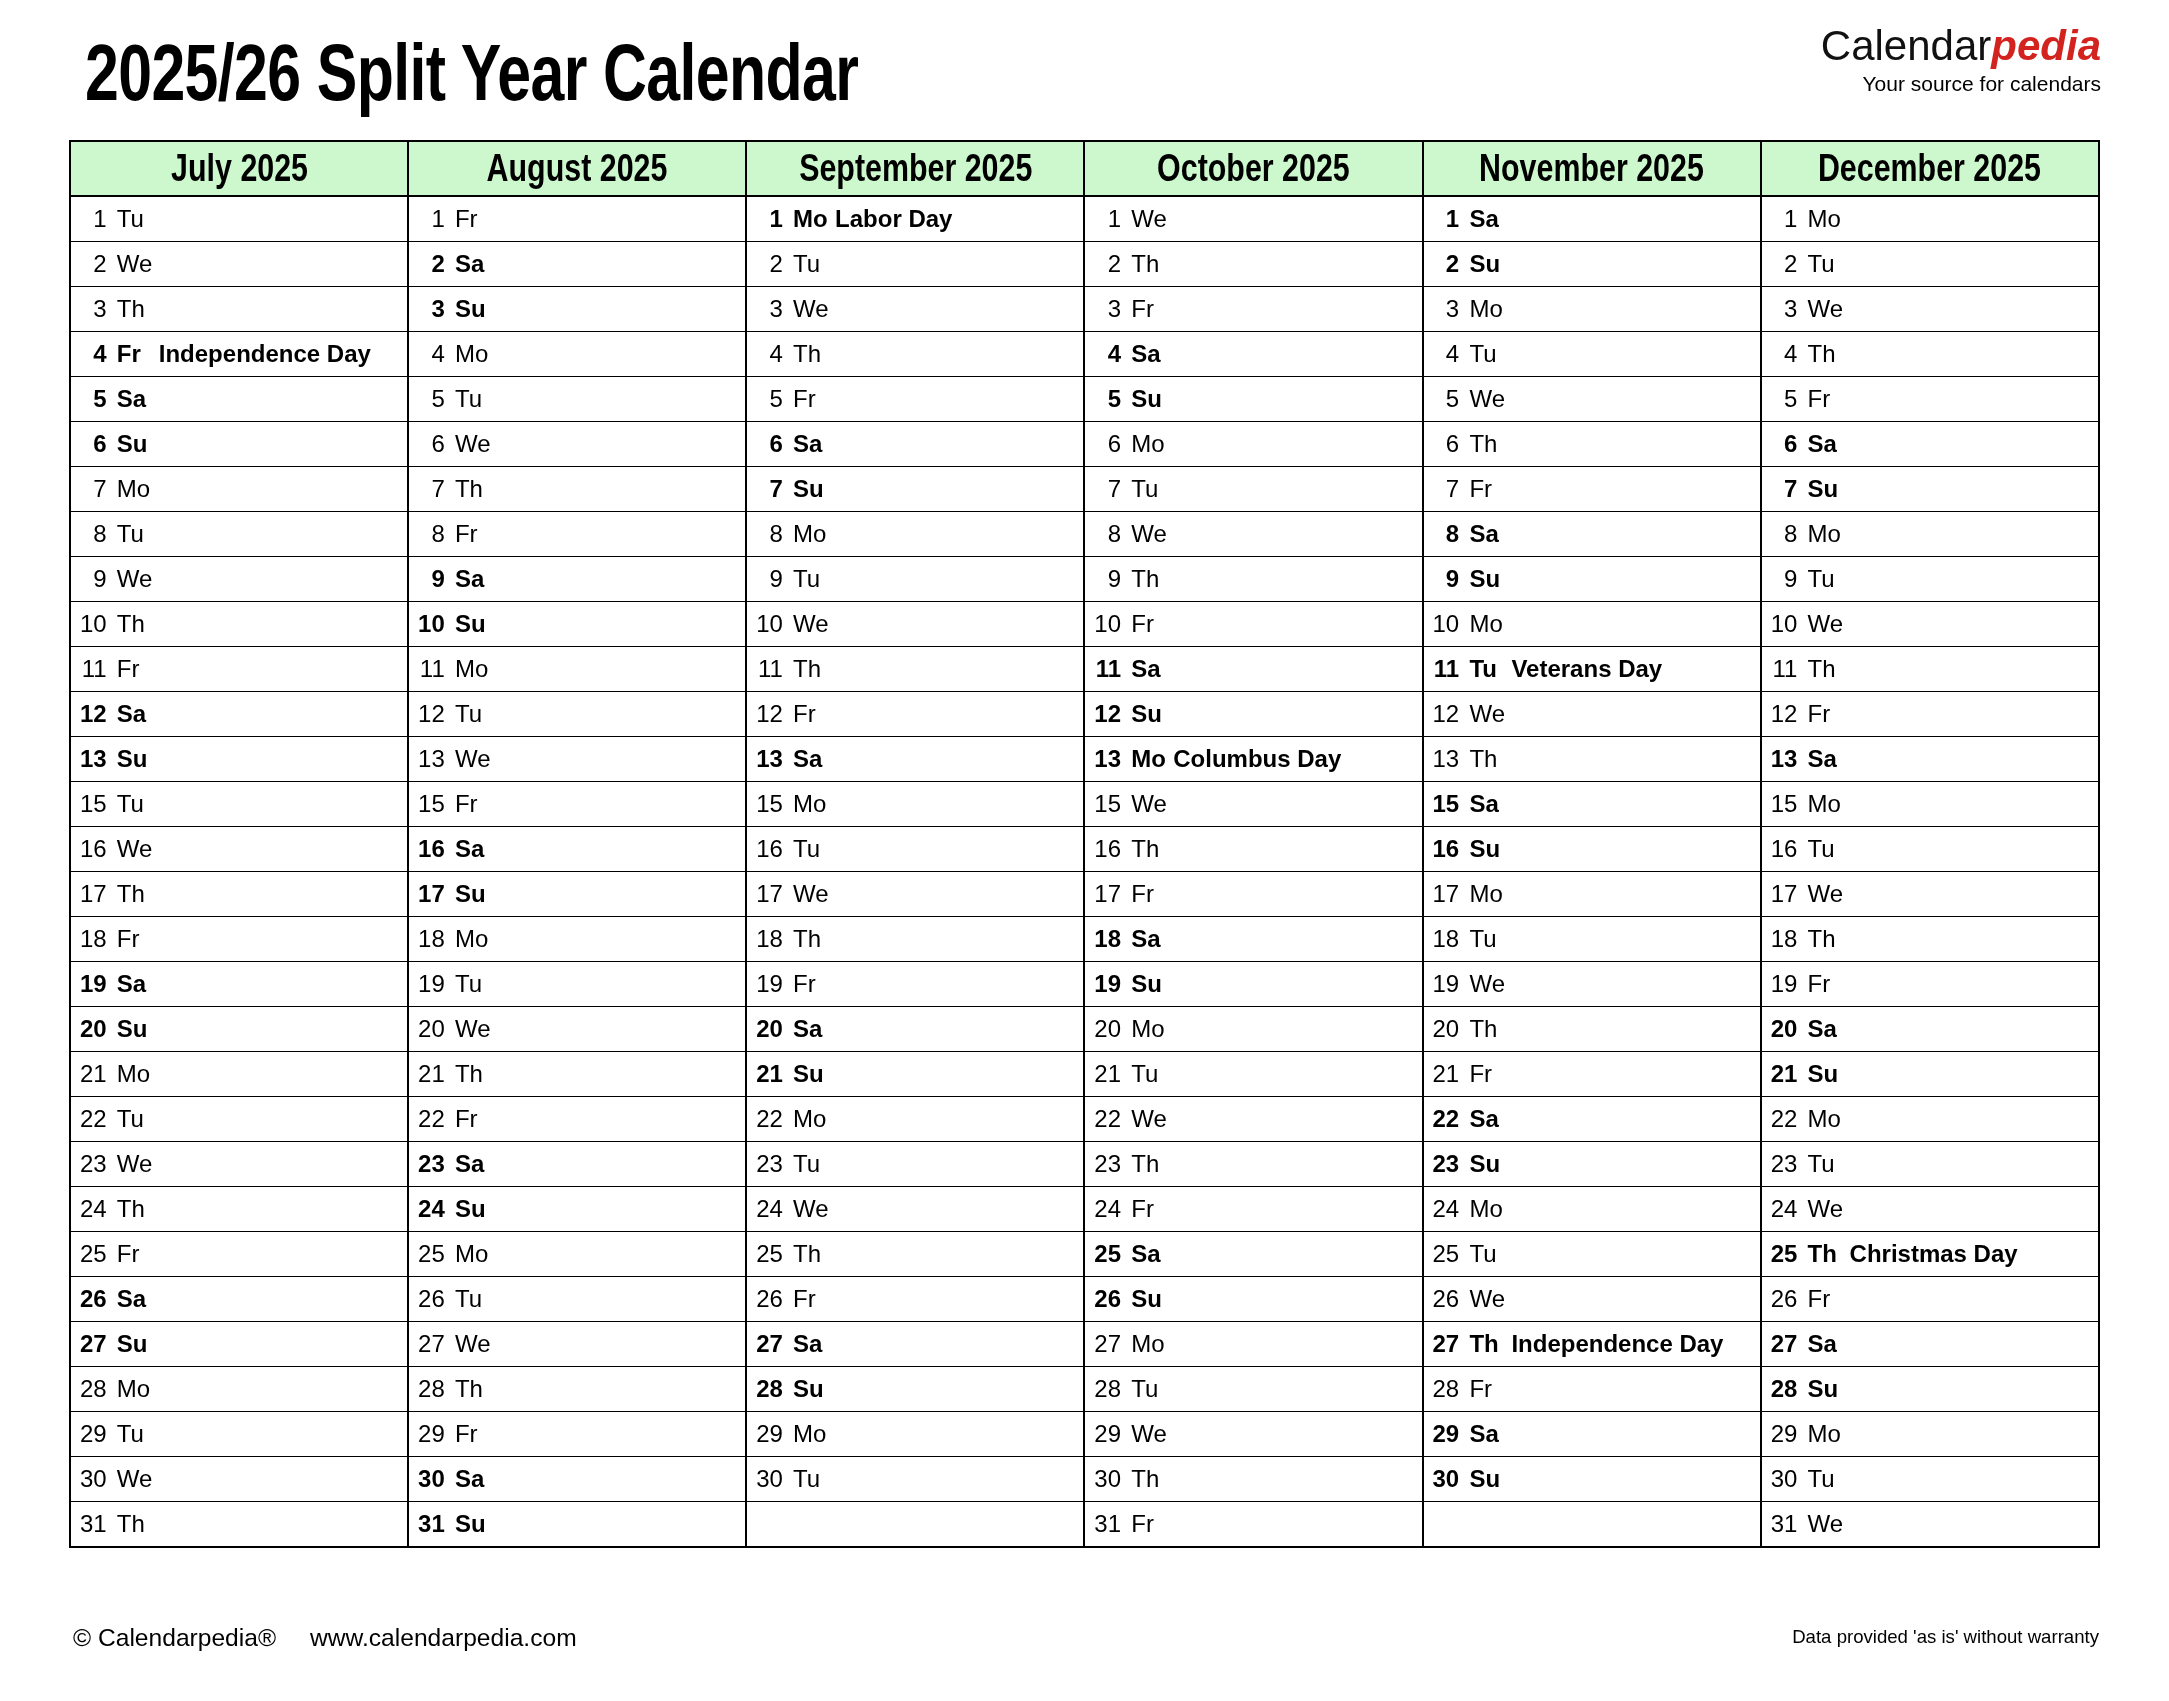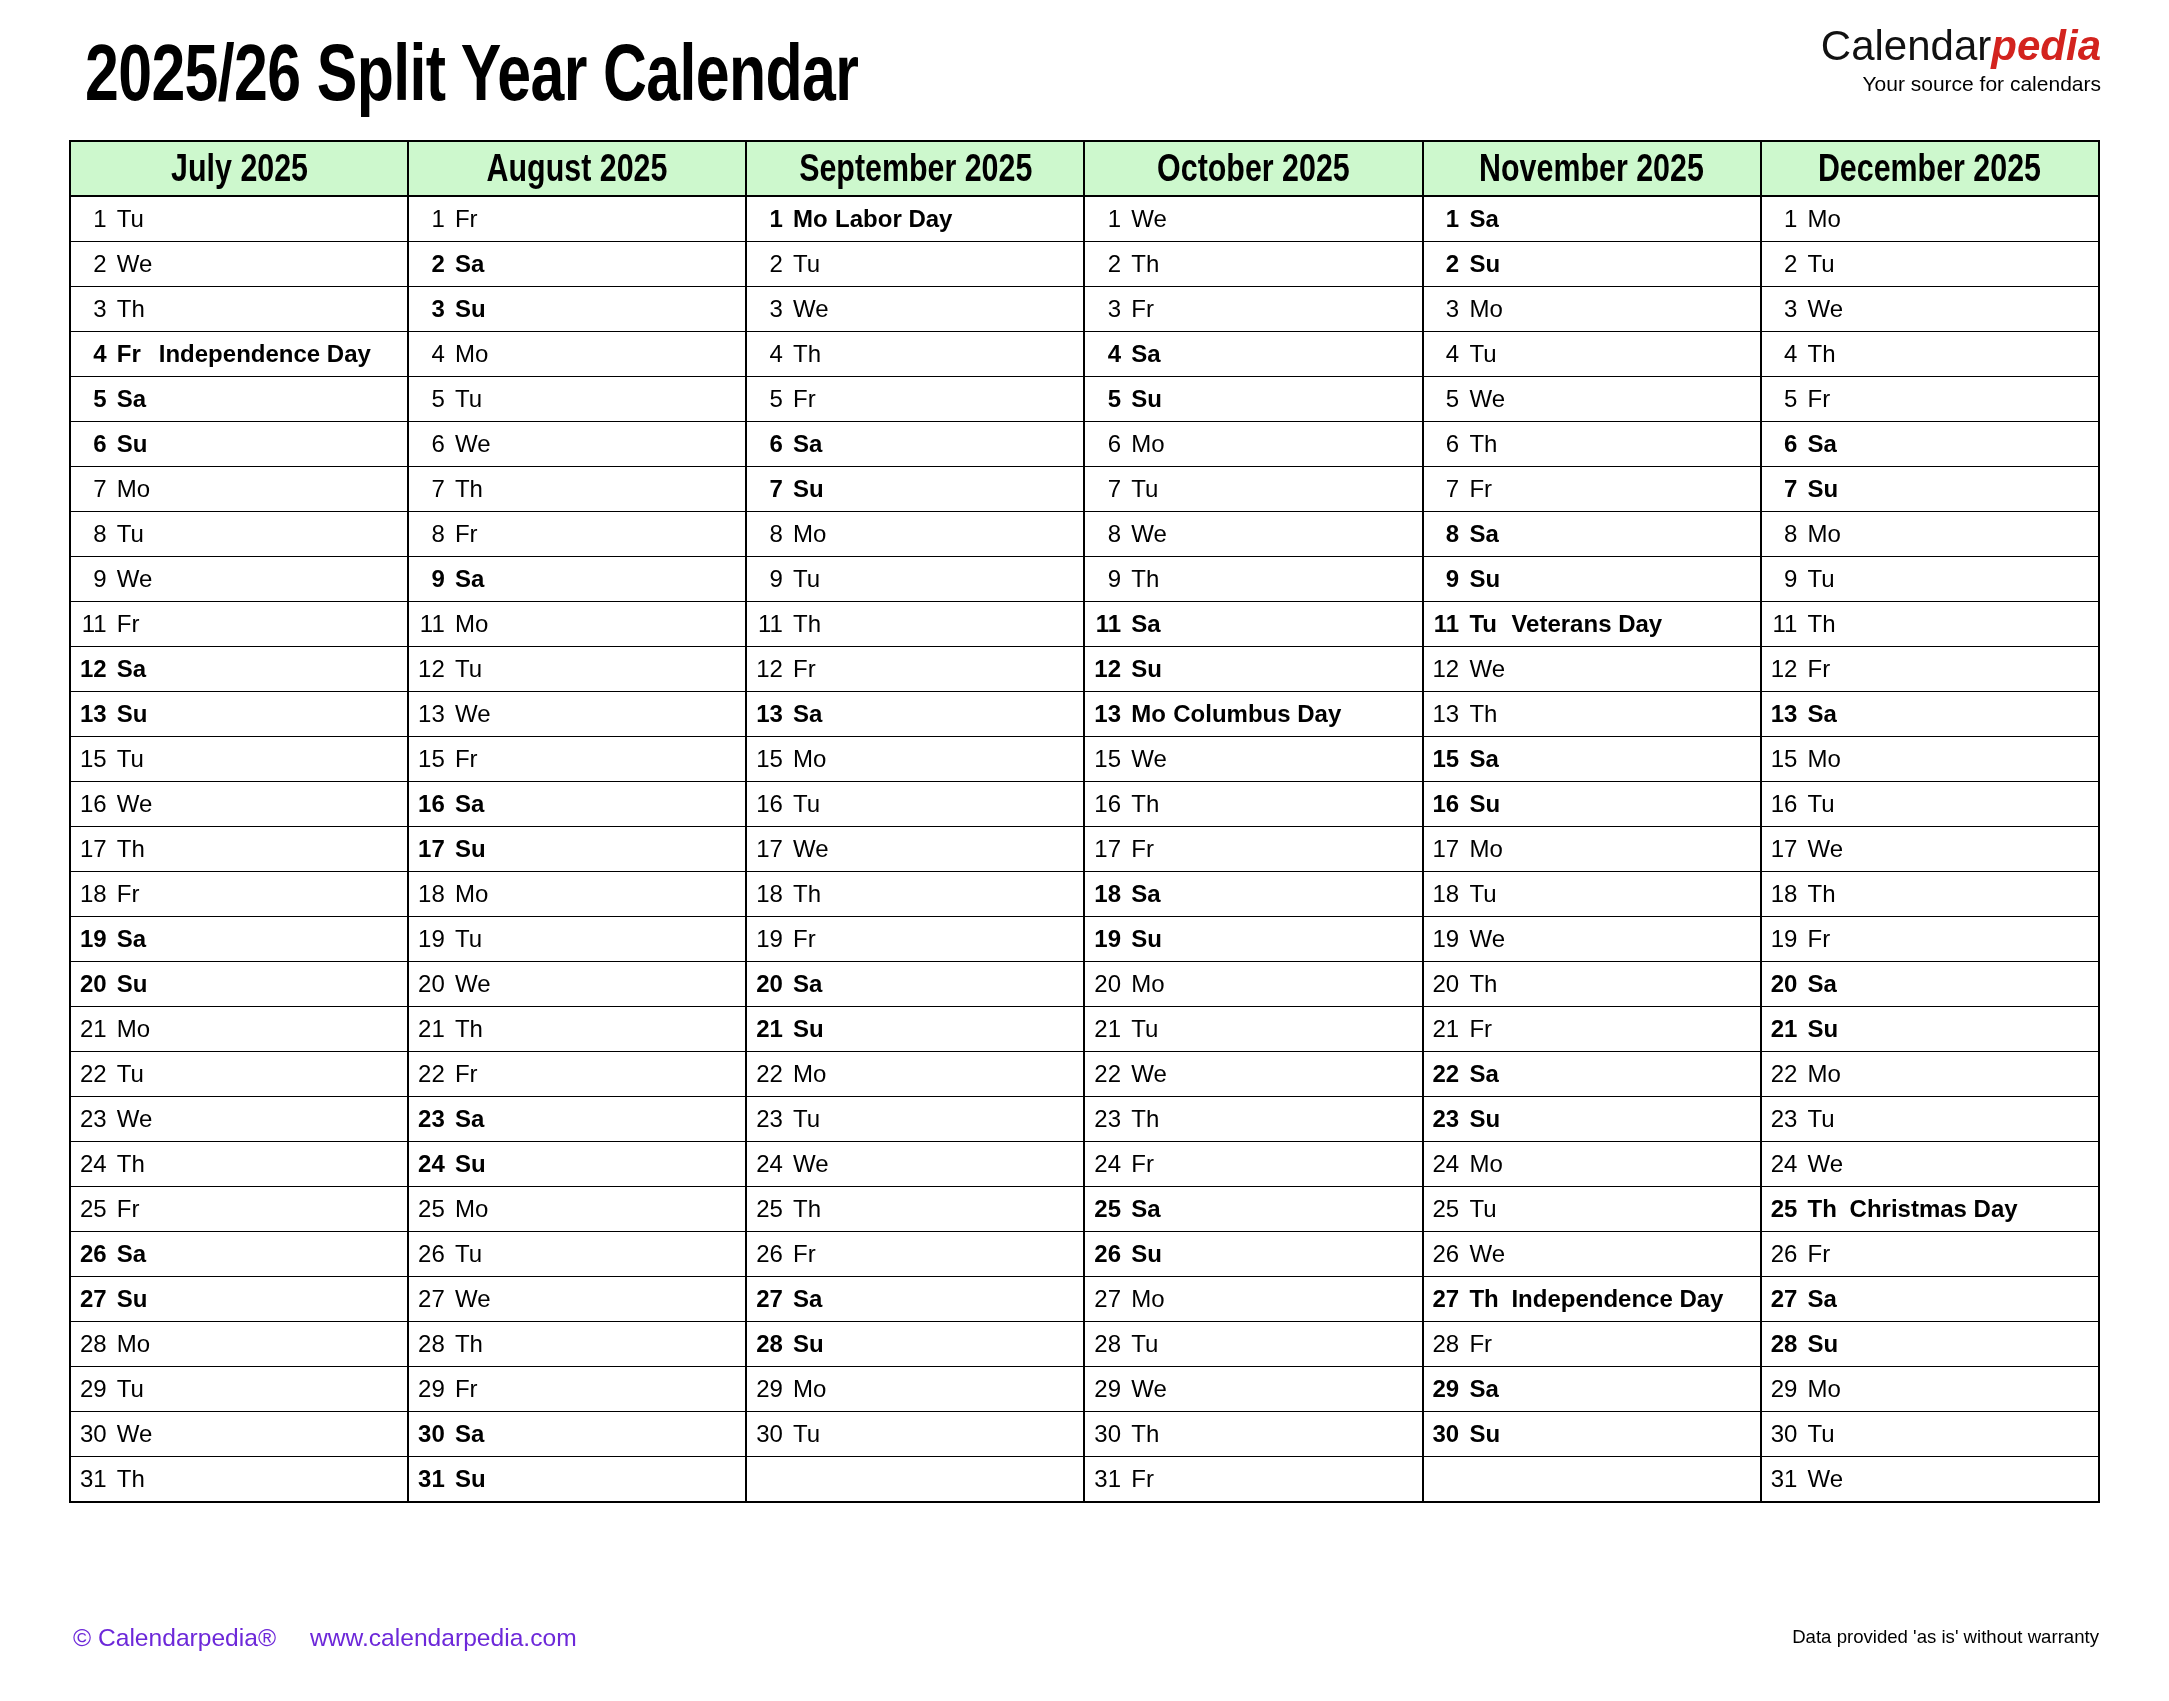--- a/index.html
+++ b/index.html
@@ -118,21 +118,21 @@
     font-weight: bold;
   }
   td.empty { background: var(--empty-cell-bg); }
 
   
   .footer-left {
     position: absolute;
     left: 73px;
     top: 1624px;
     font-size: 24.6px;
-    color: #6d28d9;
+    color: #000000;
     white-space: nowrap;
   }
   .footer-left .footer-url { margin-left: 34px; }
   .footer-right {
     position: absolute;
     right: 71px;
     top: 1626px;
     font-size: 18.6px;
     color: #000;
     white-space: nowrap;
@@ -227,20 +227,28 @@
         </tr>
         <tr>
           <td class="day"><span class="num">9</span><span class="wd">We</span></td>
           <td class="day sat"><span class="num">9</span><span class="wd">Sa</span></td>
           <td class="day"><span class="num">9</span><span class="wd">Tu</span></td>
           <td class="day"><span class="num">9</span><span class="wd">Th</span></td>
           <td class="day sun"><span class="num">9</span><span class="wd">Su</span></td>
           <td class="day"><span class="num">9</span><span class="wd">Tu</span></td>
         </tr>
         <tr>
+          <td class="day"><span class="num">10</span><span class="wd">Th</span></td>
+          <td class="day sun"><span class="num">10</span><span class="wd">Su</span></td>
+          <td class="day"><span class="num">10</span><span class="wd">We</span></td>
+          <td class="day"><span class="num">10</span><span class="wd">Fr</span></td>
+          <td class="day"><span class="num">10</span><span class="wd">Mo</span></td>
+          <td class="day"><span class="num">10</span><span class="wd">We</span></td>
+        </tr>
+        <tr>
           <td class="day"><span class="num">11</span><span class="wd">Fr</span></td>
           <td class="day"><span class="num">11</span><span class="wd">Mo</span></td>
           <td class="day"><span class="num">11</span><span class="wd">Th</span></td>
           <td class="day sat"><span class="num">11</span><span class="wd">Sa</span></td>
           <td class="day holiday"><span class="num">11</span><span class="wd">Tu</span><span class="hol">Veterans Day</span></td>
           <td class="day"><span class="num">11</span><span class="wd">Th</span></td>
         </tr>
         <tr>
           <td class="day sat"><span class="num">12</span><span class="wd">Sa</span></td>
           <td class="day"><span class="num">12</span><span class="wd">Tu</span></td>

